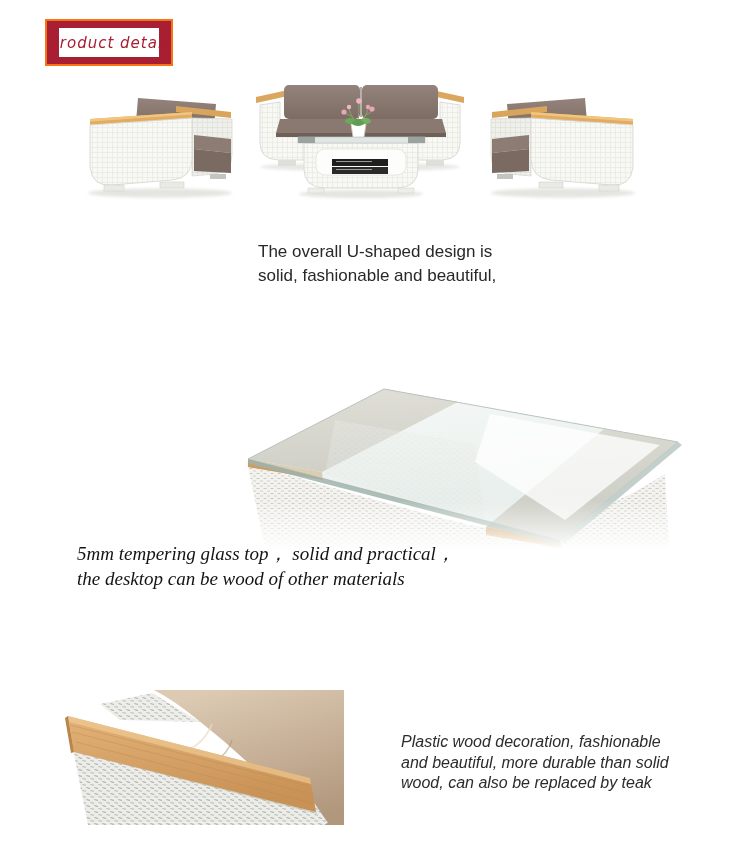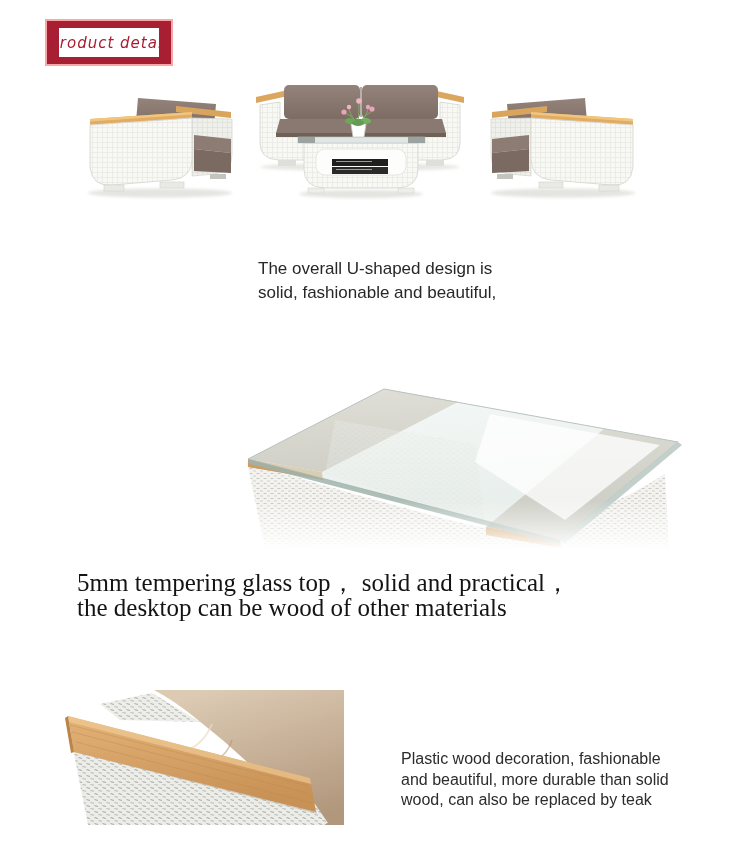--- a/index.html
+++ b/index.html
@@ -1,38 +1,38 @@
 <!DOCTYPE html>
 <html><head>
 <meta charset="utf-8">
 <style>
   html,body{margin:0;padding:0;}
   body{background:#ffffff;font-family:"Liberation Sans",sans-serif;}
   .page{position:relative;width:750px;height:861px;background:#ffffff;overflow:hidden;}
 
   
   .badge{position:absolute;left:45px;top:19px;width:128px;height:47px;
-         box-sizing:border-box;border:2px solid #fca5a5;background:#a81e32;padding:7px 12px;}
+         box-sizing:border-box;border:2px solid #f97316;background:#a81e32;padding:7px 12px;}
   .badge-inner{width:100%;height:100%;background:#ffffff;display:flex;align-items:center;justify-content:center;}
   .badge-text{color:#a81e32;font-style:italic;font-size:15px;letter-spacing:1px;font-weight:500;
               font-family:"DejaVu Sans",sans-serif;white-space:nowrap;}
 
   
   .photo{position:absolute;}
   #photo-set{left:80px;top:75px;width:560px;height:130px;}
   #photo-glass{left:235px;top:372px;width:450px;height:178px;}
   #photo-armrest{left:62px;top:690px;width:282px;height:135px;}
 
   
-  .caption{position:absolute;color:#282828;margin-top:17px;}
+  .caption{position:absolute;color:#282828;}
   .cl{white-space:nowrap;}
   #caption-overview{left:258px;top:240px;font-size:17px;line-height:24px;}
-  #caption-glass{left:77px;top:553px;font-family:"Liberation Serif",serif;color:#141414;
-                 font-size:25px;line-height:25px;}
-  #caption-armrest{left:401px;top:732px;font-size:16px;line-height:20.5px;color:#2c2c2c;}
+  #caption-glass{left:77px;top:541px;font-family:"Liberation Serif",serif;color:#141414;
+                 font-size:19px;line-height:25px;font-style:italic;}
+  #caption-armrest{left:401px;top:732px;font-size:16px;line-height:20.5px;color:#2c2c2c;font-style:italic;}
 </style>
 </head>
 <body>
 
 <div class="page">
 
   <div class="badge">
     <div class="badge-inner">
       <span class="badge-text">Product detail</span>
     </div>

